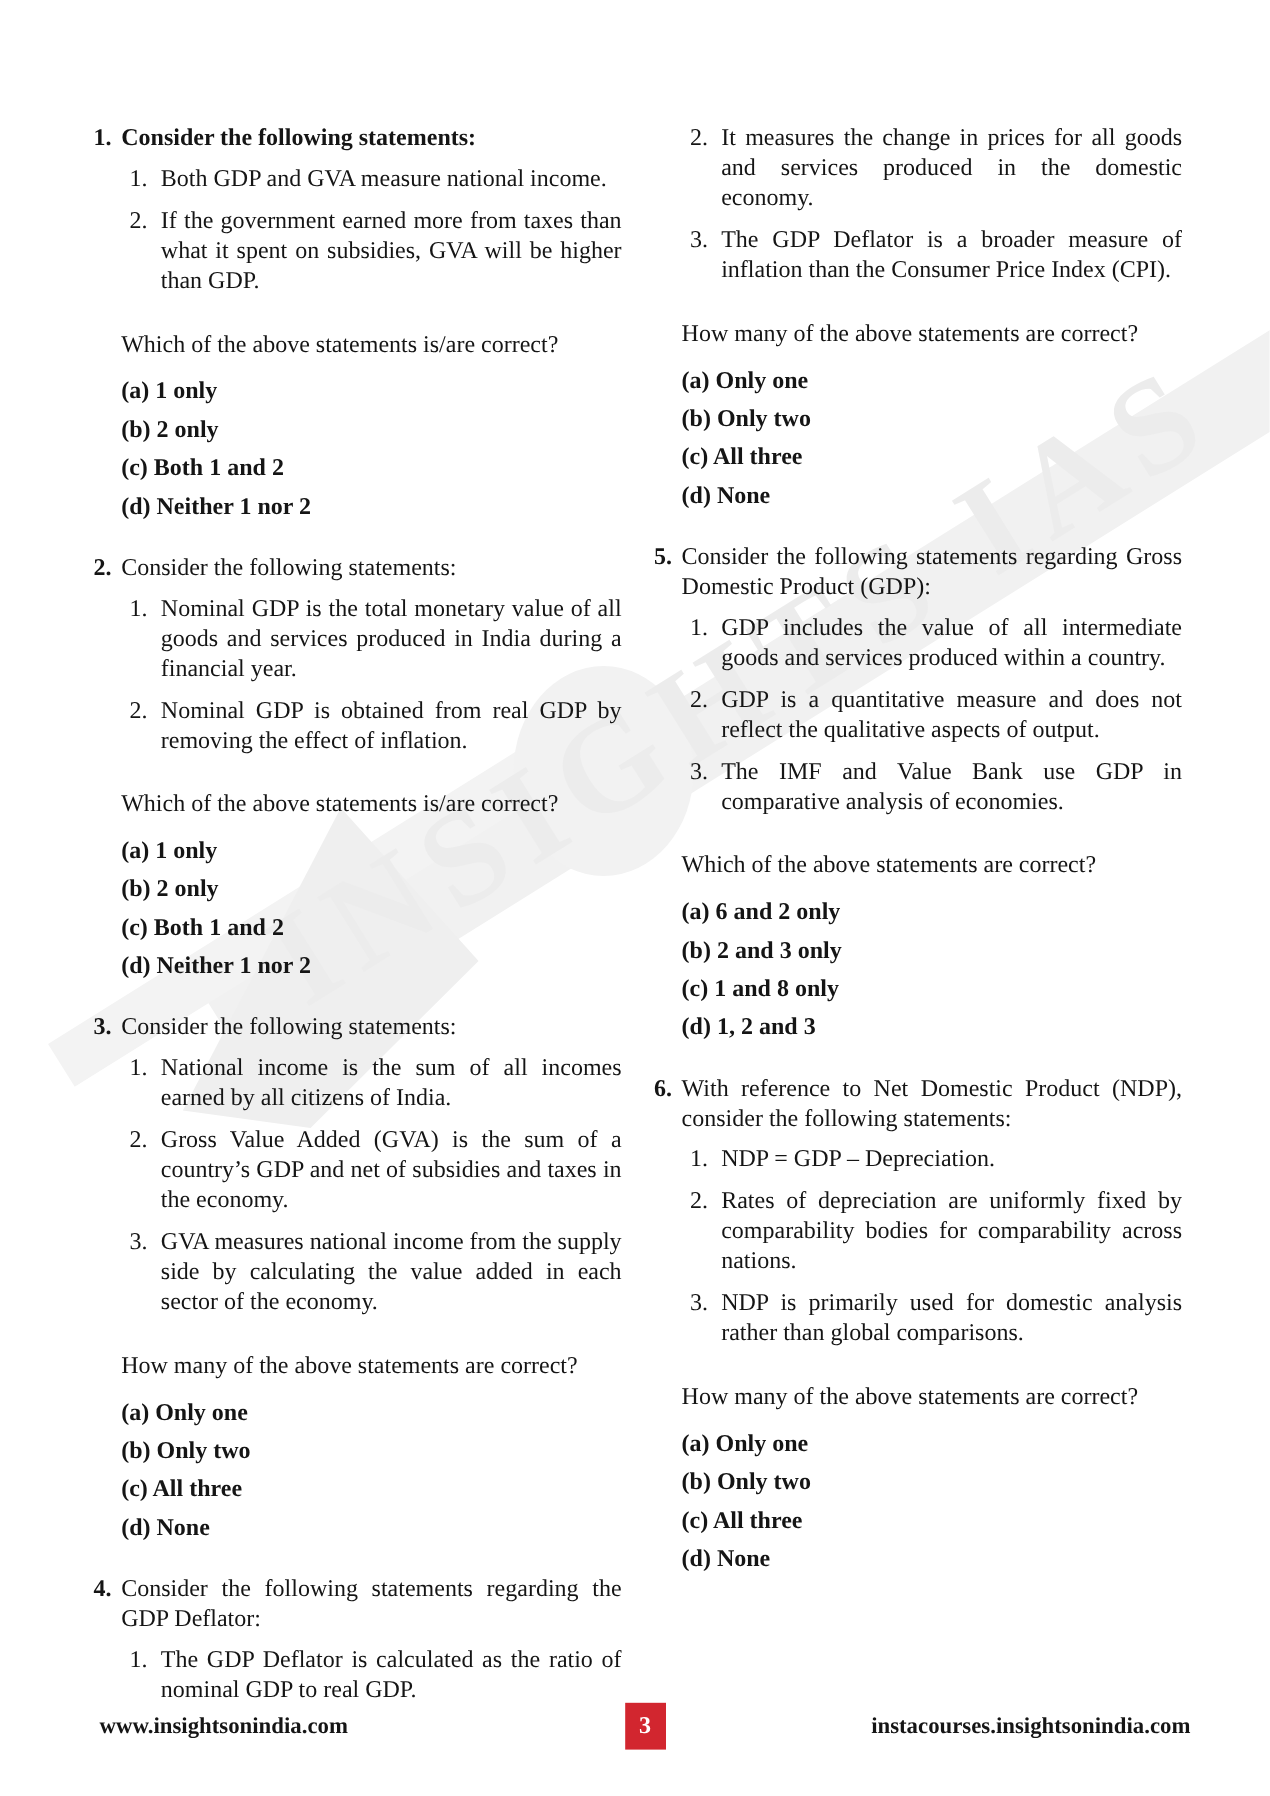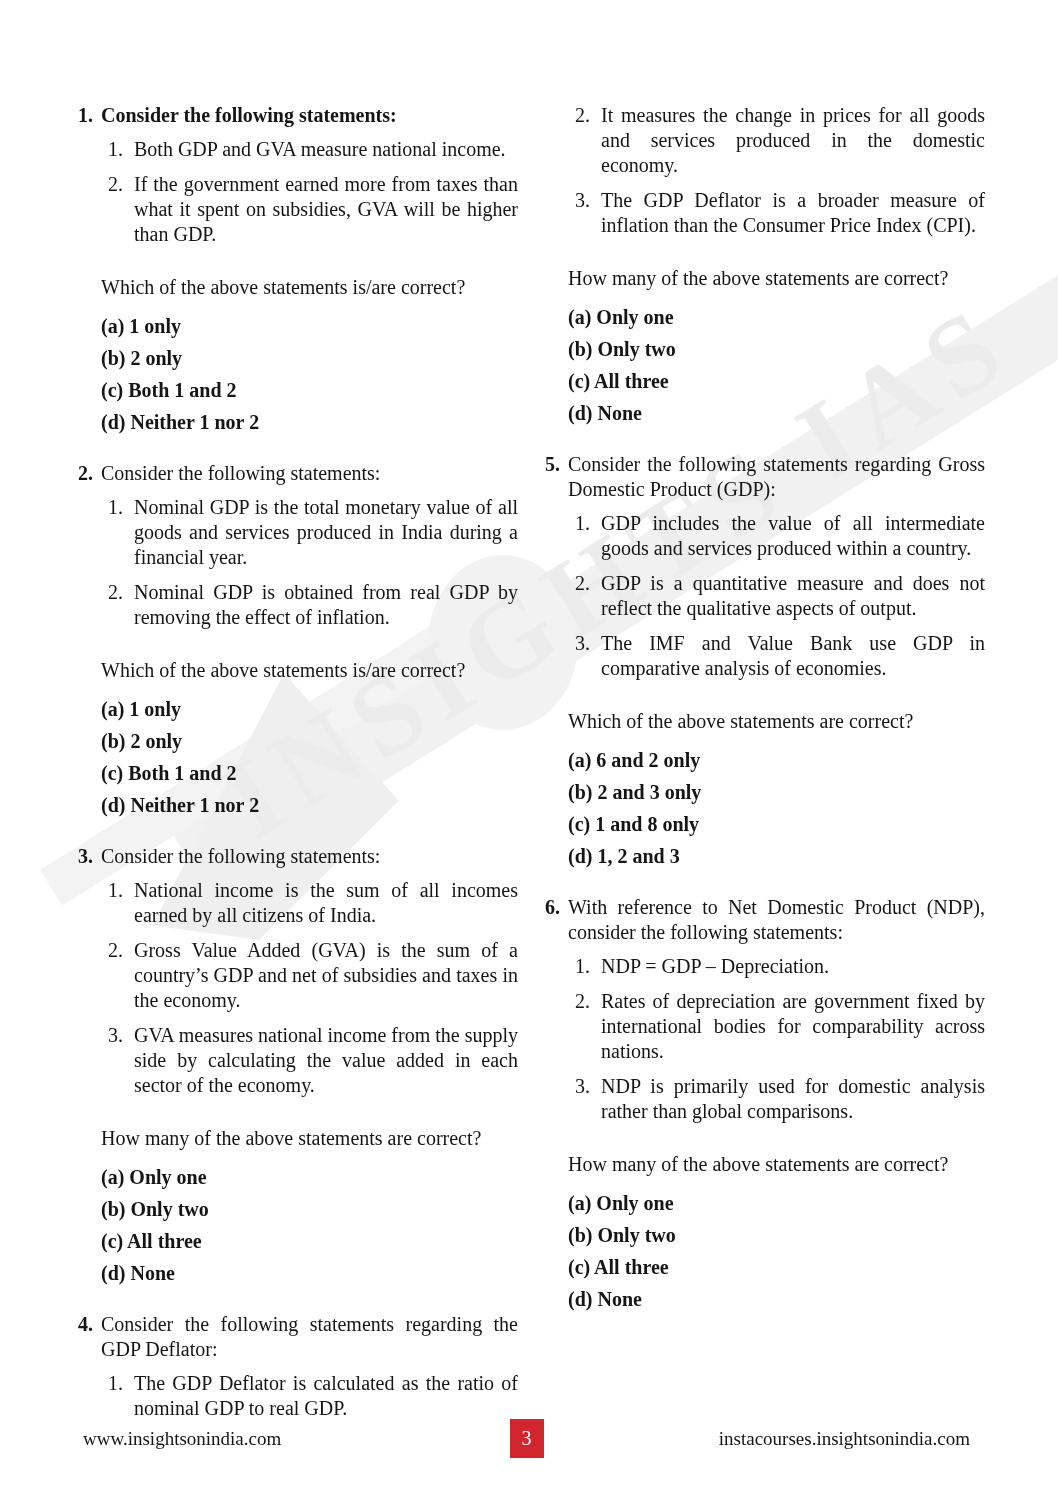--- a/index.html
+++ b/index.html
@@ -29,22 +29,22 @@
   .question{position:relative;padding-left:23px;margin-bottom:26px;}
   .qnum{position:absolute;left:0;top:0;font-weight:bold;line-height:25px;}
   .intro{margin:0 0 9px 0;line-height:25px;text-align:justify;}
   .intro.bold{font-weight:bold;}
   .statement{display:flex;line-height:25px;margin:0 0 10px 0;}
   .snum{flex:0 0 26px;margin-left:7px;}
   .stext{flex:1;text-align:justify;}
   .prompt{margin:28px 0 13px 0;line-height:25px;}
   .option{margin:0 0 6px 0;line-height:26px;font-weight:bold;}
   
-  .footer{position:absolute;left:83px;right:88px;top:1419px;height:40px;z-index:1;
-    display:flex;align-items:center;justify-content:space-between;font-size:19px;}
+  .footer{position:absolute;left:83px;right:66px;top:1419px;height:40px;z-index:1;
+    display:flex;align-items:center;justify-content:space-between;font-size:19px;font-weight:bold;}
   .page-badge{position:absolute;left:50%;top:0;transform:translateX(-50%);
     width:34px;height:39px;background:#d2262f;color:#ffffff;
     display:flex;align-items:center;justify-content:center;font-size:20px;}
 </style>
 </head>
 <body>
 
 <div class="wm">
   <div class="wm-band"></div>
   <div class="wm-band2"></div>
@@ -168,21 +168,21 @@
 
     <section class="question">
       <span class="qnum">6.</span>
       <p class="intro">With reference to Net Domestic Product (NDP), consider the following statements:</p>
       <div class="statement">
         <span class="snum">1.</span>
         <span class="stext">NDP = GDP – Depreciation.</span>
       </div>
       <div class="statement">
         <span class="snum">2.</span>
-        <span class="stext">Rates of depreciation are government fixed by international bodies for comparability across nations.</span>
+        <span class="stext">Rates of depreciation are uniformly fixed by comparability bodies for comparability across nations.</span>
       </div>
       <div class="statement">
         <span class="snum">3.</span>
         <span class="stext">NDP is primarily used for domestic analysis rather than global comparisons.</span>
       </div>
       <p class="prompt">How many of the above statements are correct?</p>
       <p class="option">(a) Only one</p>
       <p class="option">(b) Only two</p>
       <p class="option">(c) All three</p>
       <p class="option">(d) None</p>

